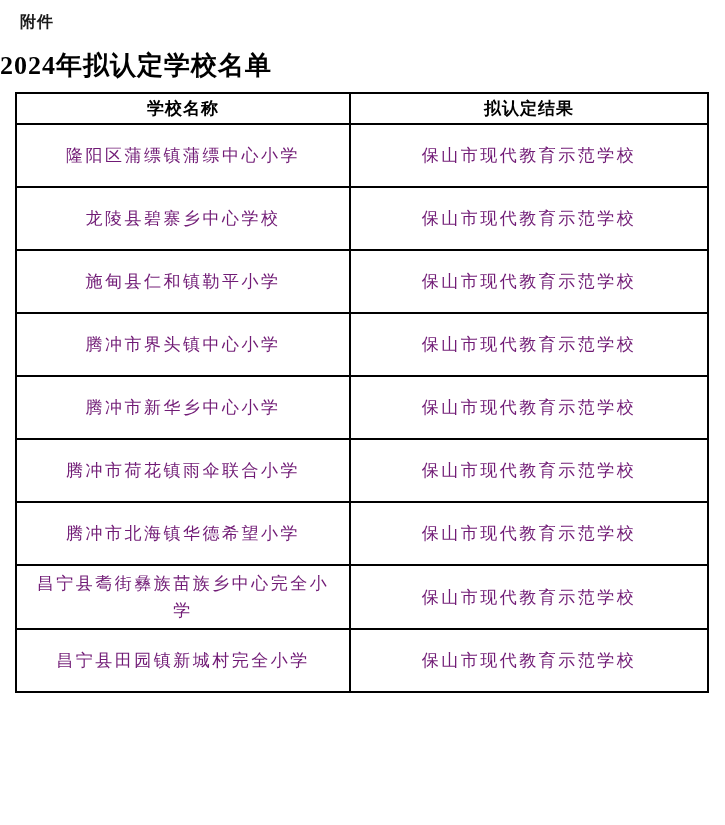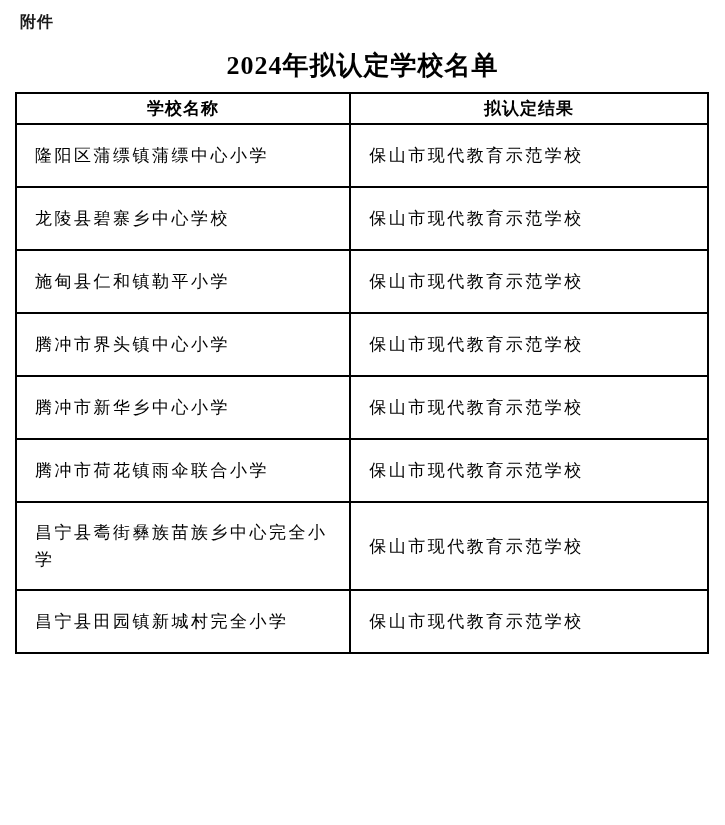--- a/index.html
+++ b/index.html
@@ -25,21 +25,21 @@
     font-size: 16px;
     color: #1a1a1a;
     letter-spacing: 1px;
   }
   .page-title {
     position: absolute;
     top: 48px;
     left: 0;
     right: 0;
     margin: 0;
-    text-align: center;
+    text-align: left;
     font-family: "Liberation Serif", serif;
     font-weight: bold;
     font-size: 26px;
     color: #000000;
     letter-spacing: 1px;
   }
   .table-wrap {
     position: absolute;
     top: 92px;
     left: 15px;
@@ -60,27 +60,28 @@
     font-size: 17px;
     color: #000000;
     letter-spacing: 1px;
     text-align: center;
     vertical-align: middle;
     padding: 0;
   }
   .school-table td {
     border: 2px solid #000000;
     height: 63px;
+    text-align: center;
     vertical-align: middle;
     font-family: "Liberation Serif", serif;
     font-size: 17px;
-    color: #000000;
+    color: #701a75;
     letter-spacing: 2.5px;
     line-height: 1.6;
-    padding: 16px 18px;
+    padding: 4px 18px;
     box-sizing: border-box;
   }
 </style>
 </head>
 <body>
 
 <div class="page">
 
   <div class="attachment-label">附件</div>
 
@@ -117,20 +118,24 @@
           </tr>
           <tr>
             <td>腾冲市新华乡中心小学</td>
             <td>保山市现代教育示范学校</td>
           </tr>
           <tr>
             <td>腾冲市荷花镇雨伞联合小学</td>
             <td>保山市现代教育示范学校</td>
           </tr>
           <tr>
+            <td>腾冲市北海镇华德希望小学</td>
+            <td>保山市现代教育示范学校</td>
+          </tr>
+          <tr>
             <td>昌宁县耈街彝族苗族乡中心完全小学</td>
             <td>保山市现代教育示范学校</td>
           </tr>
           <tr>
             <td>昌宁县田园镇新城村完全小学</td>
             <td>保山市现代教育示范学校</td>
           </tr>
         </tbody>
     </table>
   </div>

